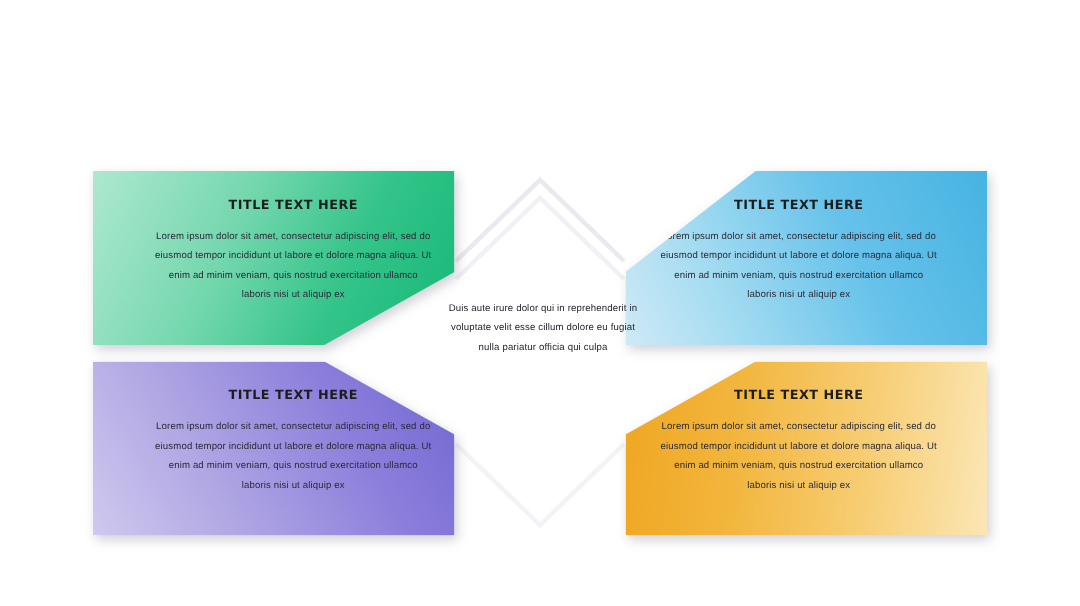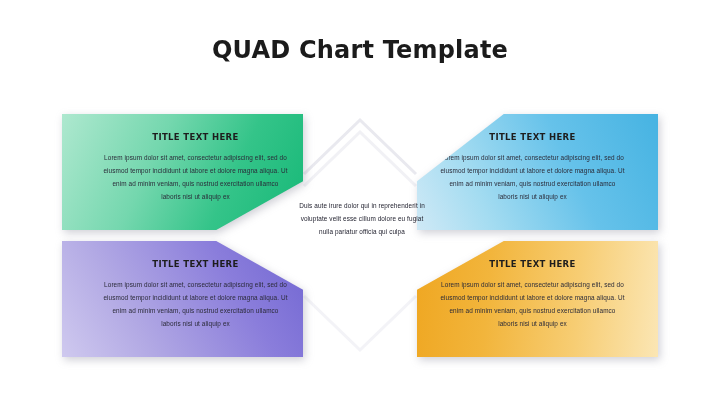--- a/index.html
+++ b/index.html
@@ -123,21 +123,20 @@
     line-height:2.0;
     color:#232330;
     letter-spacing:.1px;
   }
 </style>
 </head>
 <body>
 
 <div id="slide">
 
-  <div id="title">QUAD Chart Template</div>
 
   <div id="quad">
 
     <svg id="diamond-outline" viewBox="0 0 596 243" preserveAspectRatio="none">
       <polyline points="242,60 298,6 354,60" fill="none" stroke="#e9e9ef" stroke-width="3"></polyline>
       <polyline points="242,72 298,18 354,72" fill="none" stroke="#f1f1f5" stroke-width="3"></polyline>
       <polyline points="242,182 298,236 354,182" fill="none" stroke="#f3f3f7" stroke-width="3"></polyline>
     </svg>
 
     <div class="panel tl">

